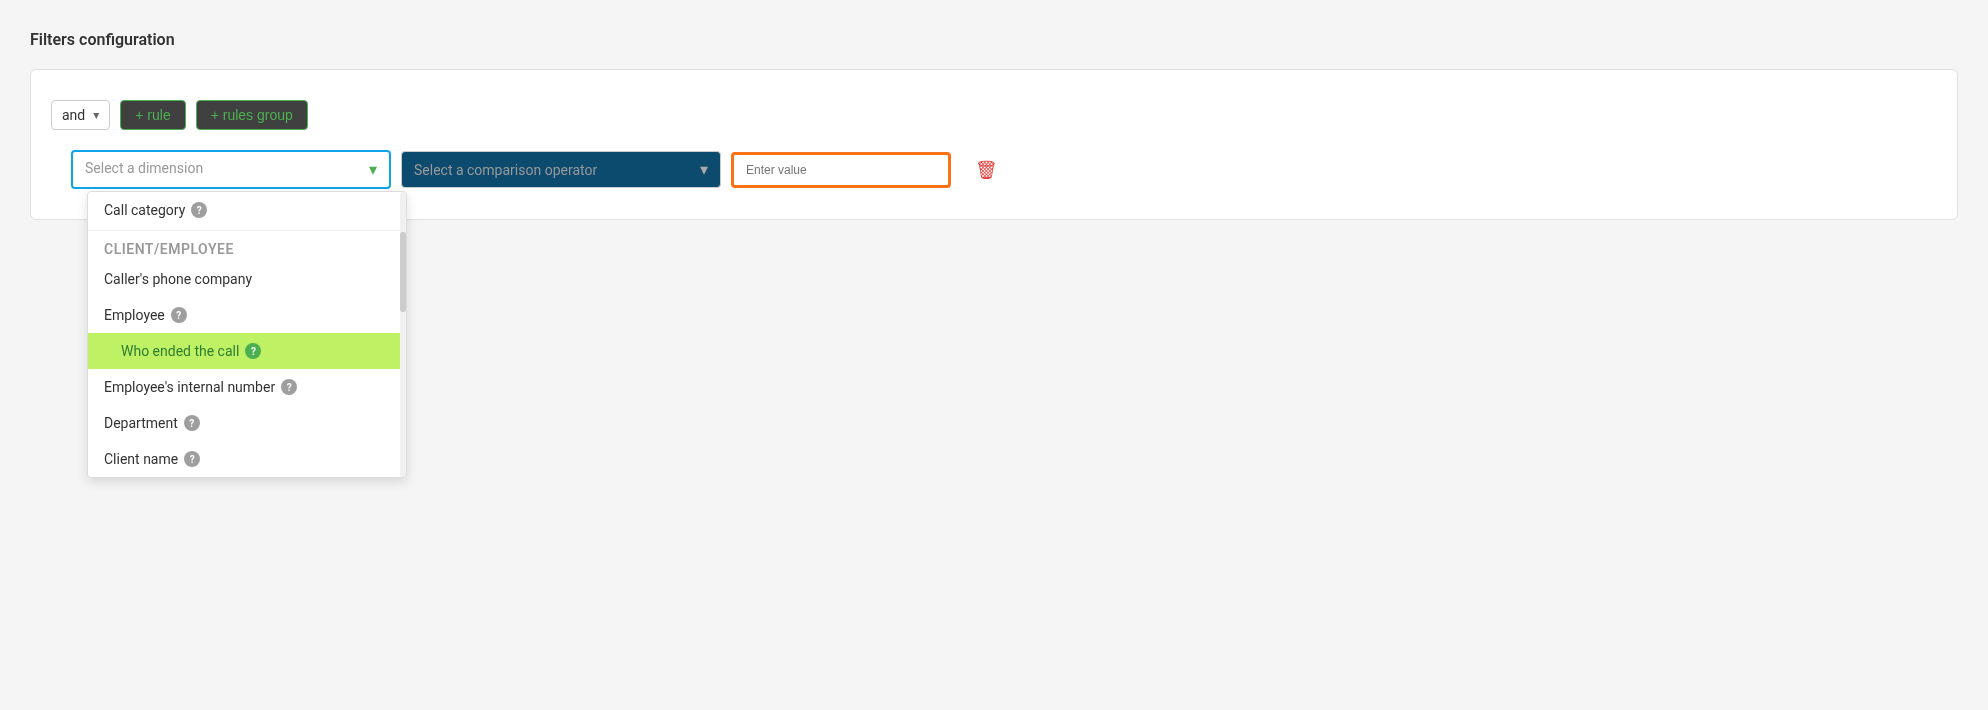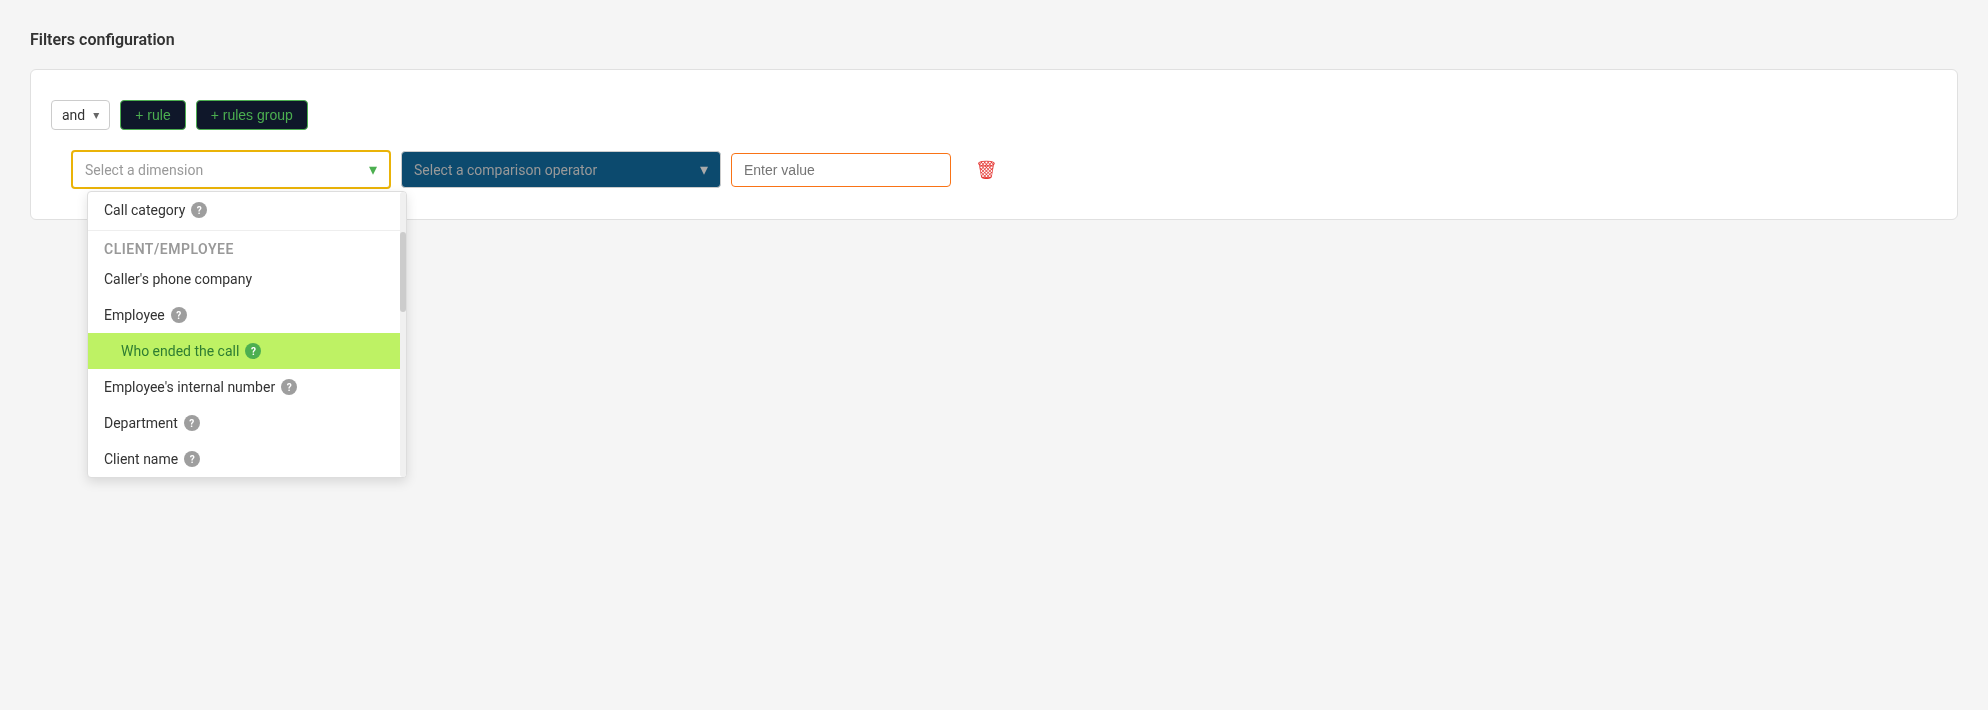--- a/index.html
+++ b/index.html
@@ -48,48 +48,47 @@
     .and-dropdown .chevron {
       color: #666;
       font-size: 12px;
     }
     .add-rule-btn, .add-rules-group-btn {
       display: flex;
       align-items: center;
       gap: 6px;
       border: 1px solid #4caf50;
       border-radius: 4px;
-      background: #0f172a;
+      background: #404040;
       color: #4caf50;
       padding: 6px 14px;
       cursor: pointer;
       font-size: 14px;
       font-weight: 500;
     }
     .rule-row {
       display: flex;
       align-items: center;
       gap: 10px;
       margin-left: 20px;
       position: relative;
     }
     .dimension-dropdown-wrapper {
       position: relative;
       width: 320px;
     }
     .dimension-select {
       width: 100%;
-      border: 2px solid #eab308;
+      border: 2px solid #0ea5e9;
       border-radius: 4px;
       background: #fff;
       padding: 8px 12px;
       font-size: 14px;
       color: #999;
       display: flex;
-      align-items: center;
       justify-content: space-between;
       cursor: pointer;
     }
     .dimension-select .chevron-down {
       color: #4caf50;
       font-size: 16px;
     }
     .comparison-select {
       width: 320px;
       border: 1px solid #ccc;
@@ -102,25 +101,25 @@
       align-items: center;
       justify-content: space-between;
       cursor: pointer;
     }
     .comparison-select .chevron-down {
       color: #aaa;
       font-size: 16px;
     }
     .value-input {
       width: 220px;
-      border: 1px solid #f97316;
+      border: 3px solid #f97316;
       border-radius: 4px;
       background: #fff;
       padding: 8px 12px;
-      font-size: 14px;
+      font-size: 12px;
       color: #999;
     }
     .delete-btn {
       background: none;
       border: none;
       cursor: pointer;
       color: #e53935;
       font-size: 18px;
       padding: 4px;
       margin-left: 10px;

